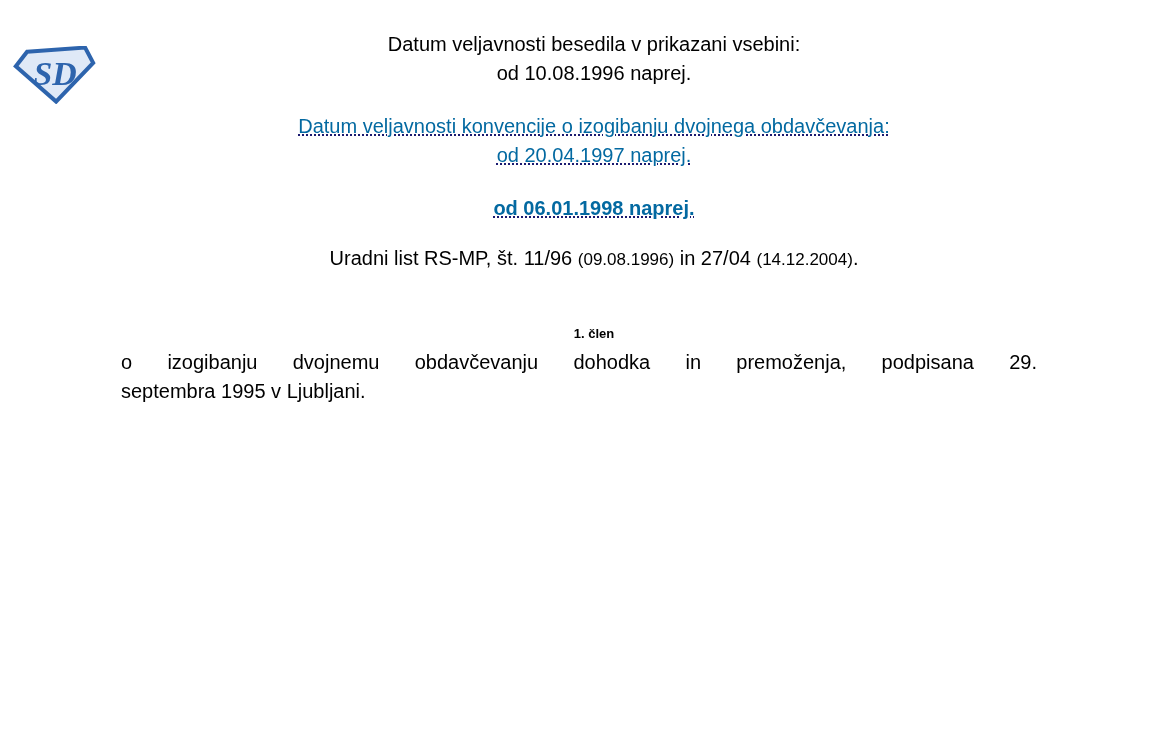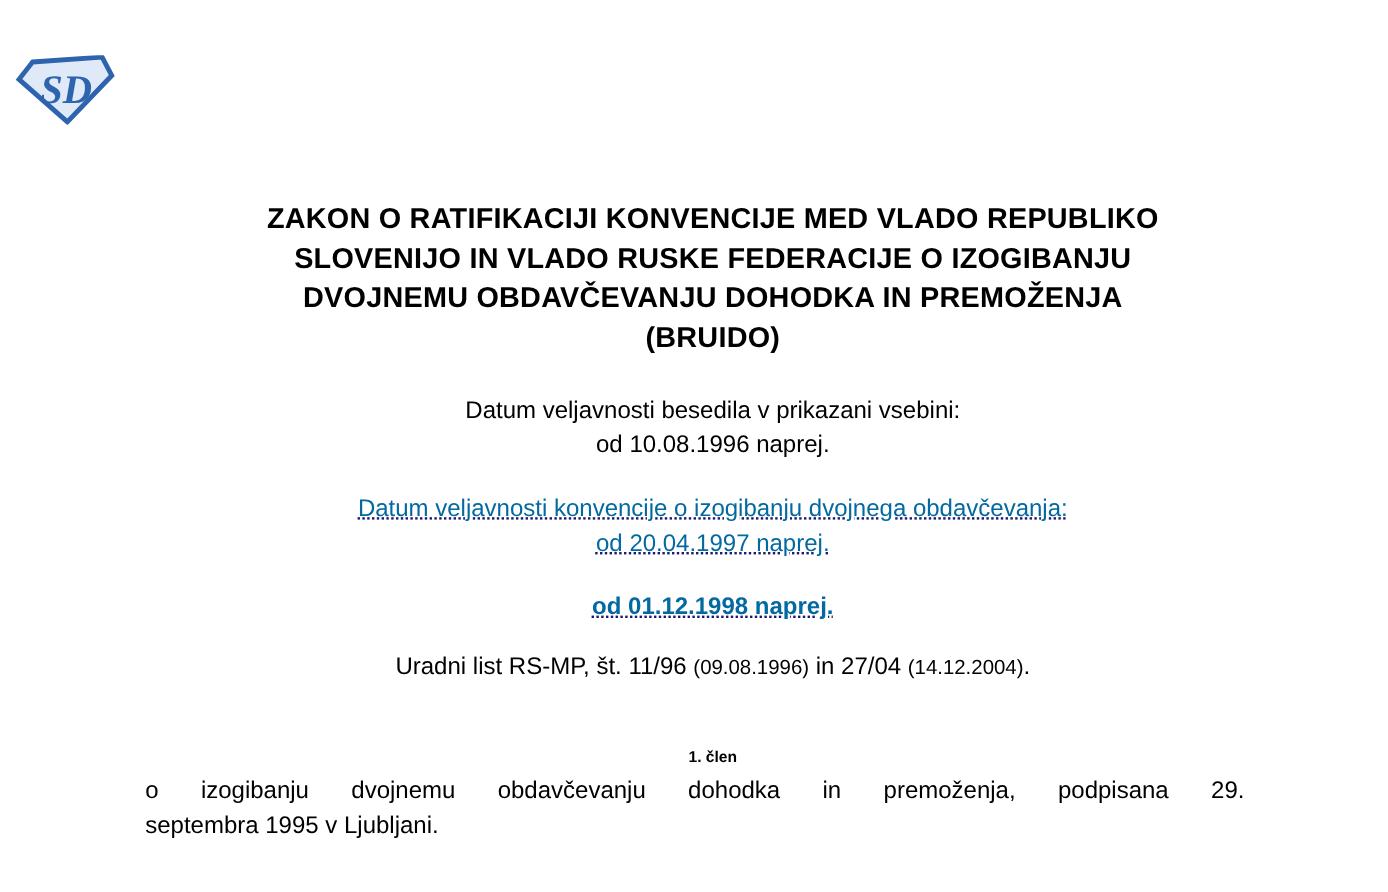--- a/index.html
+++ b/index.html
@@ -56,39 +56,33 @@
 
   <div class="logo">
     <svg viewBox="0 0 100 72">
       <polygon points="16,7 88,2 98,21 52,69 2,25" fill="#dfe9f7" stroke="#2d64ad" stroke-width="5" stroke-linejoin="miter"></polygon>
       <text x="24" y="49" font-size="42" fill="#2d64ad">SD</text>
     </svg>
   </div>
 
   <div class="content">
 
-    <div class="doc-title centered">
-      <div>ZAKON O RATIFIKACIJI KONVENCIJE MED VLADO REPUBLIKO</div>
-      <div>SLOVENIJO IN VLADO RUSKE FEDERACIJE O IZOGIBANJU</div>
-      <div>DVOJNEMU OBDAVČEVANJU DOHODKA IN PREMOŽENJA</div>
-      <div>(BRUIDO)</div>
-    </div>
 
     <div class="tblock centered mt30">
       <div class="ul">Datum veljavnosti besedila v prikazani vsebini:</div>
       <div class="ul">od 10.08.1996 naprej.</div>
     </div>
 
     <div class="tblock centered mt24">
       <div class="navy-link">Datum veljavnosti konvencije o izogibanju dvojnega obdavčevanja:</div>
       <div class="navy-link">od 20.04.1997 naprej.</div>
     </div>
 
     <div class="tblock centered mt24">
-      <div class="navy-link b">od 01.12.1998 naprej.</div>
+      <div class="navy-link b">od 06.01.1998 naprej.</div>
     </div>
 
     <div class="tblock centered mt21 ul"><span>Uradni list RS-MP, št. 11/96 </span><span class="small">(09.08.1996)</span><span> in 27/04 </span><span class="small">(14.12.2004)</span><span>.</span></div>
 
     <div class="clen centered b">1. člen</div>
 
     <div class="para">
       <div class="pline jl">o izogibanju dvojnemu obdavčevanju dohodka in premoženja, podpisana 29.</div>
       <div class="pline">septembra 1995 v Ljubljani.</div>
     </div>

